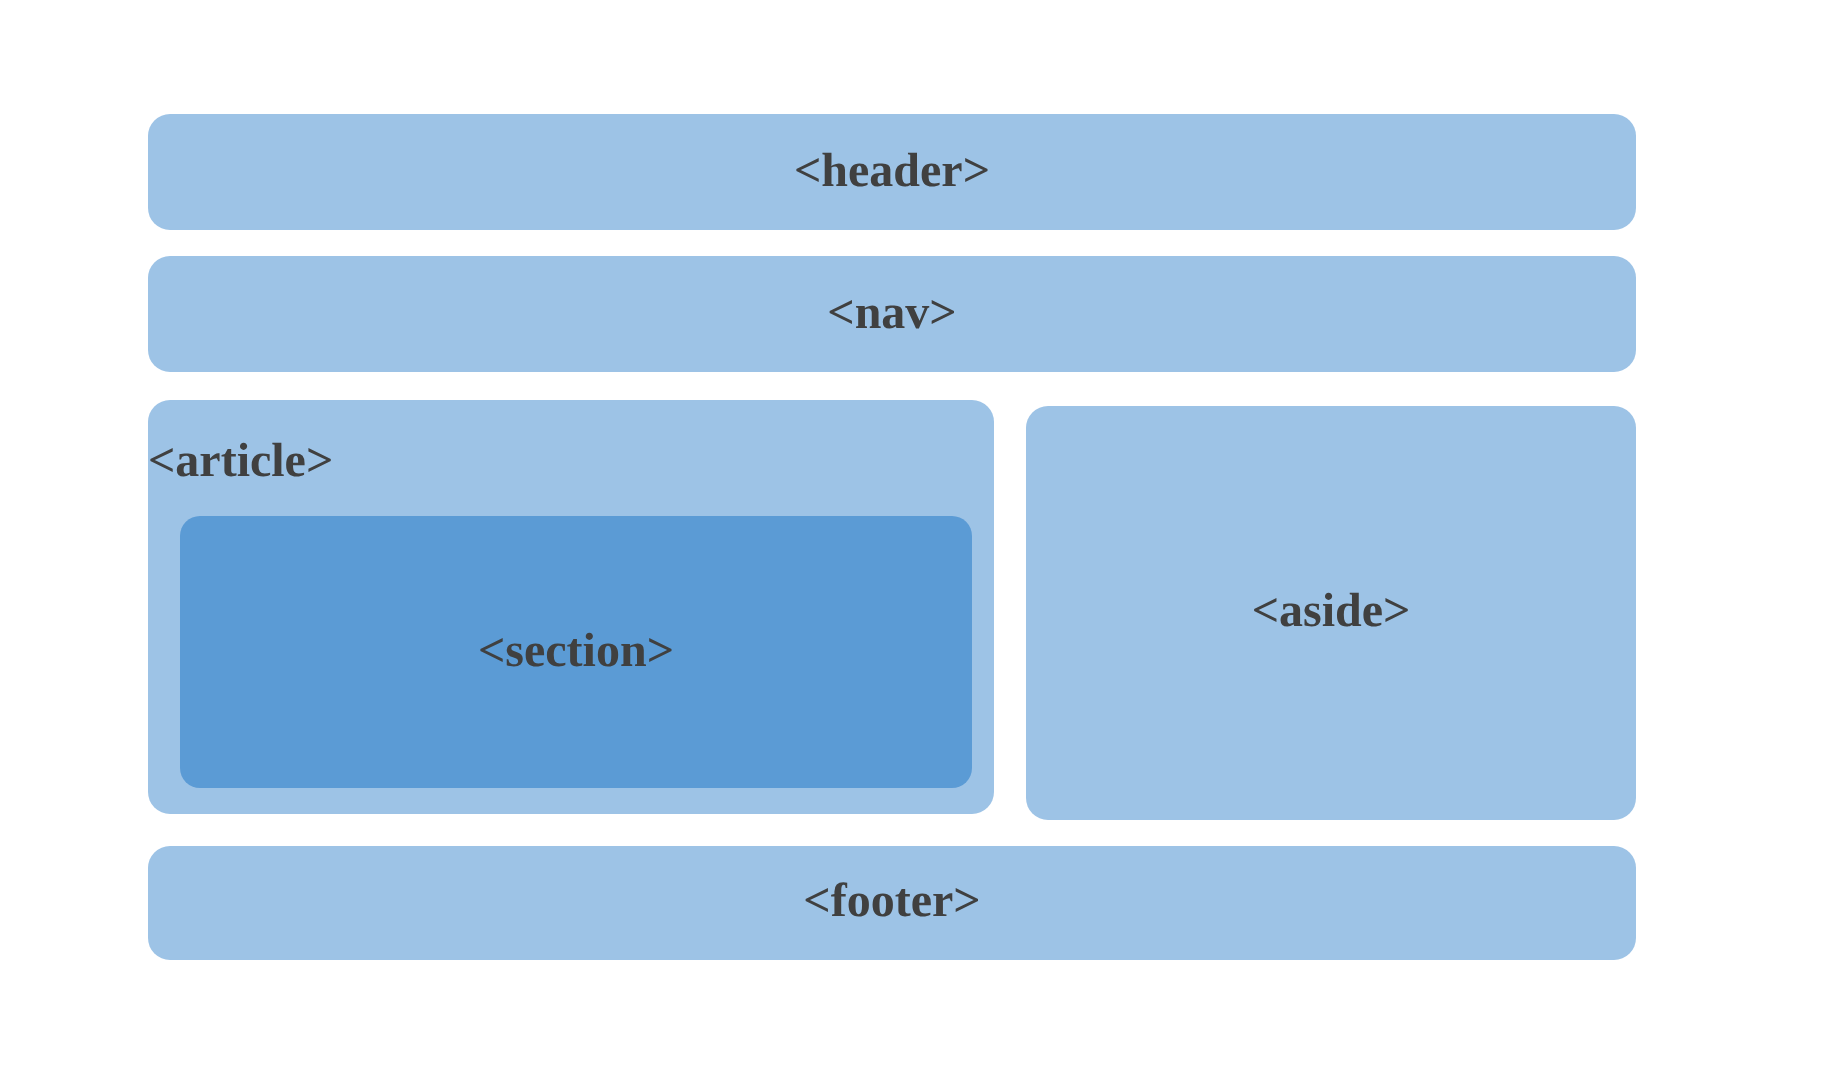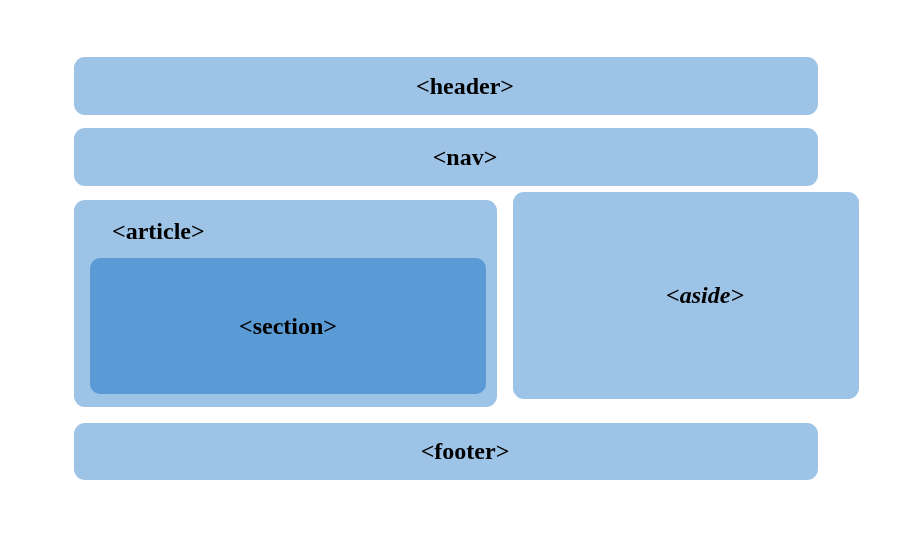--- a/index.html
+++ b/index.html
@@ -12,44 +12,43 @@
     width: 912px;
     height: 540px;
     background: #ffffff;
     overflow: hidden;
     font-family: "Liberation Serif", "DejaVu Serif", serif;
   }
   .box {
     position: absolute;
     background: #9DC3E6;
     border-radius: 11px;
-    color: #000000;
+    color: #404040;
     font-weight: bold;
     font-size: 24px;
     box-sizing: border-box;
-    padding-left: 38px;
   }
   .box.centered {
     display: flex;
     align-items: center;
     justify-content: center;
   }
   .box-header { left: 74px; top: 57px;  width: 744px; height: 58px; }
   .box-nav    { left: 74px; top: 128px; width: 744px; height: 58px; }
   .box-article{ left: 74px; top: 200px; width: 423px; height: 207px; text-align: left; padding-top: 18px; }
   .box-section{
     position: absolute;
     left: 16px; top: 58px; width: 396px; height: 136px;
     background: #5B9BD5;
     border-radius: 10px;
     display: flex;
     align-items: center;
     justify-content: center;
   }
-  .box-aside  { left: 513px; top: 192px; width: 346px; height: 207px; font-style: italic; }
+  .box-aside  { left: 513px; top: 203px; width: 305px; height: 207px; }
   .box-footer { left: 74px; top: 423px; width: 744px; height: 57px; text-align: right; }
   .label { display: inline-block; }
 </style>
 </head>
 <body>
 
 <div class="canvas">
 
   <div class="box centered box-header">
     <span class="label">&lt;header&gt;</span>

